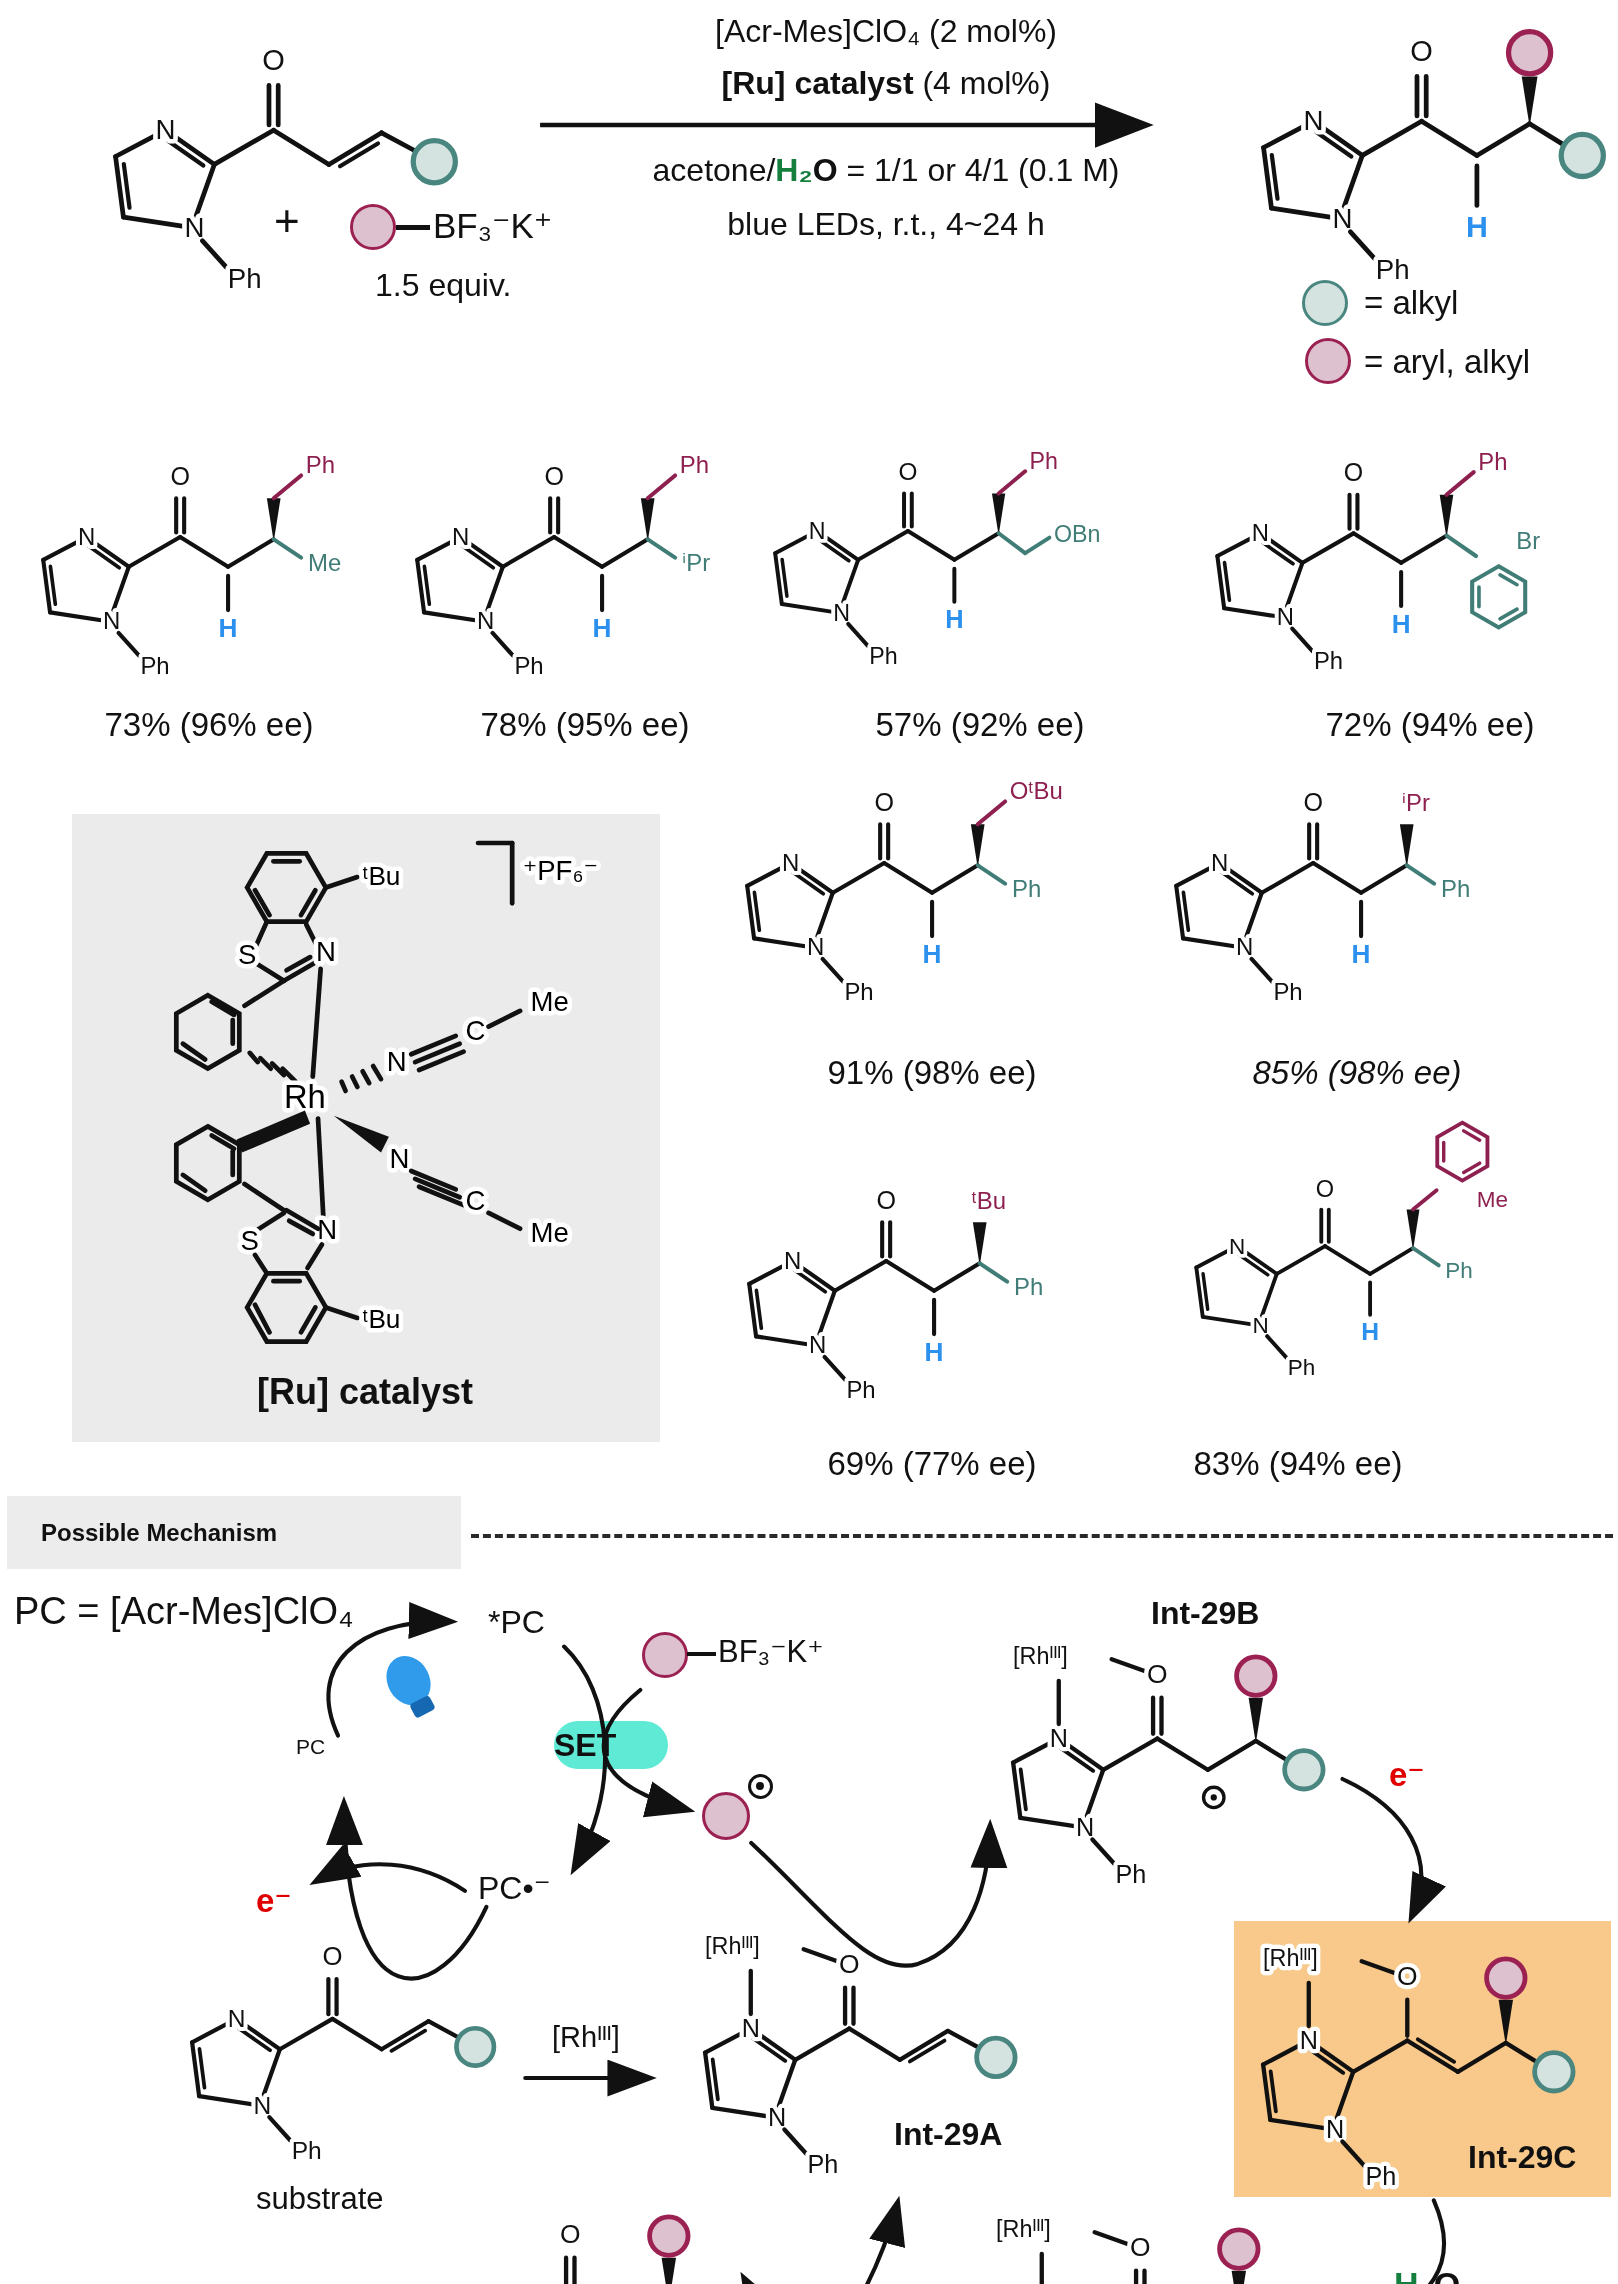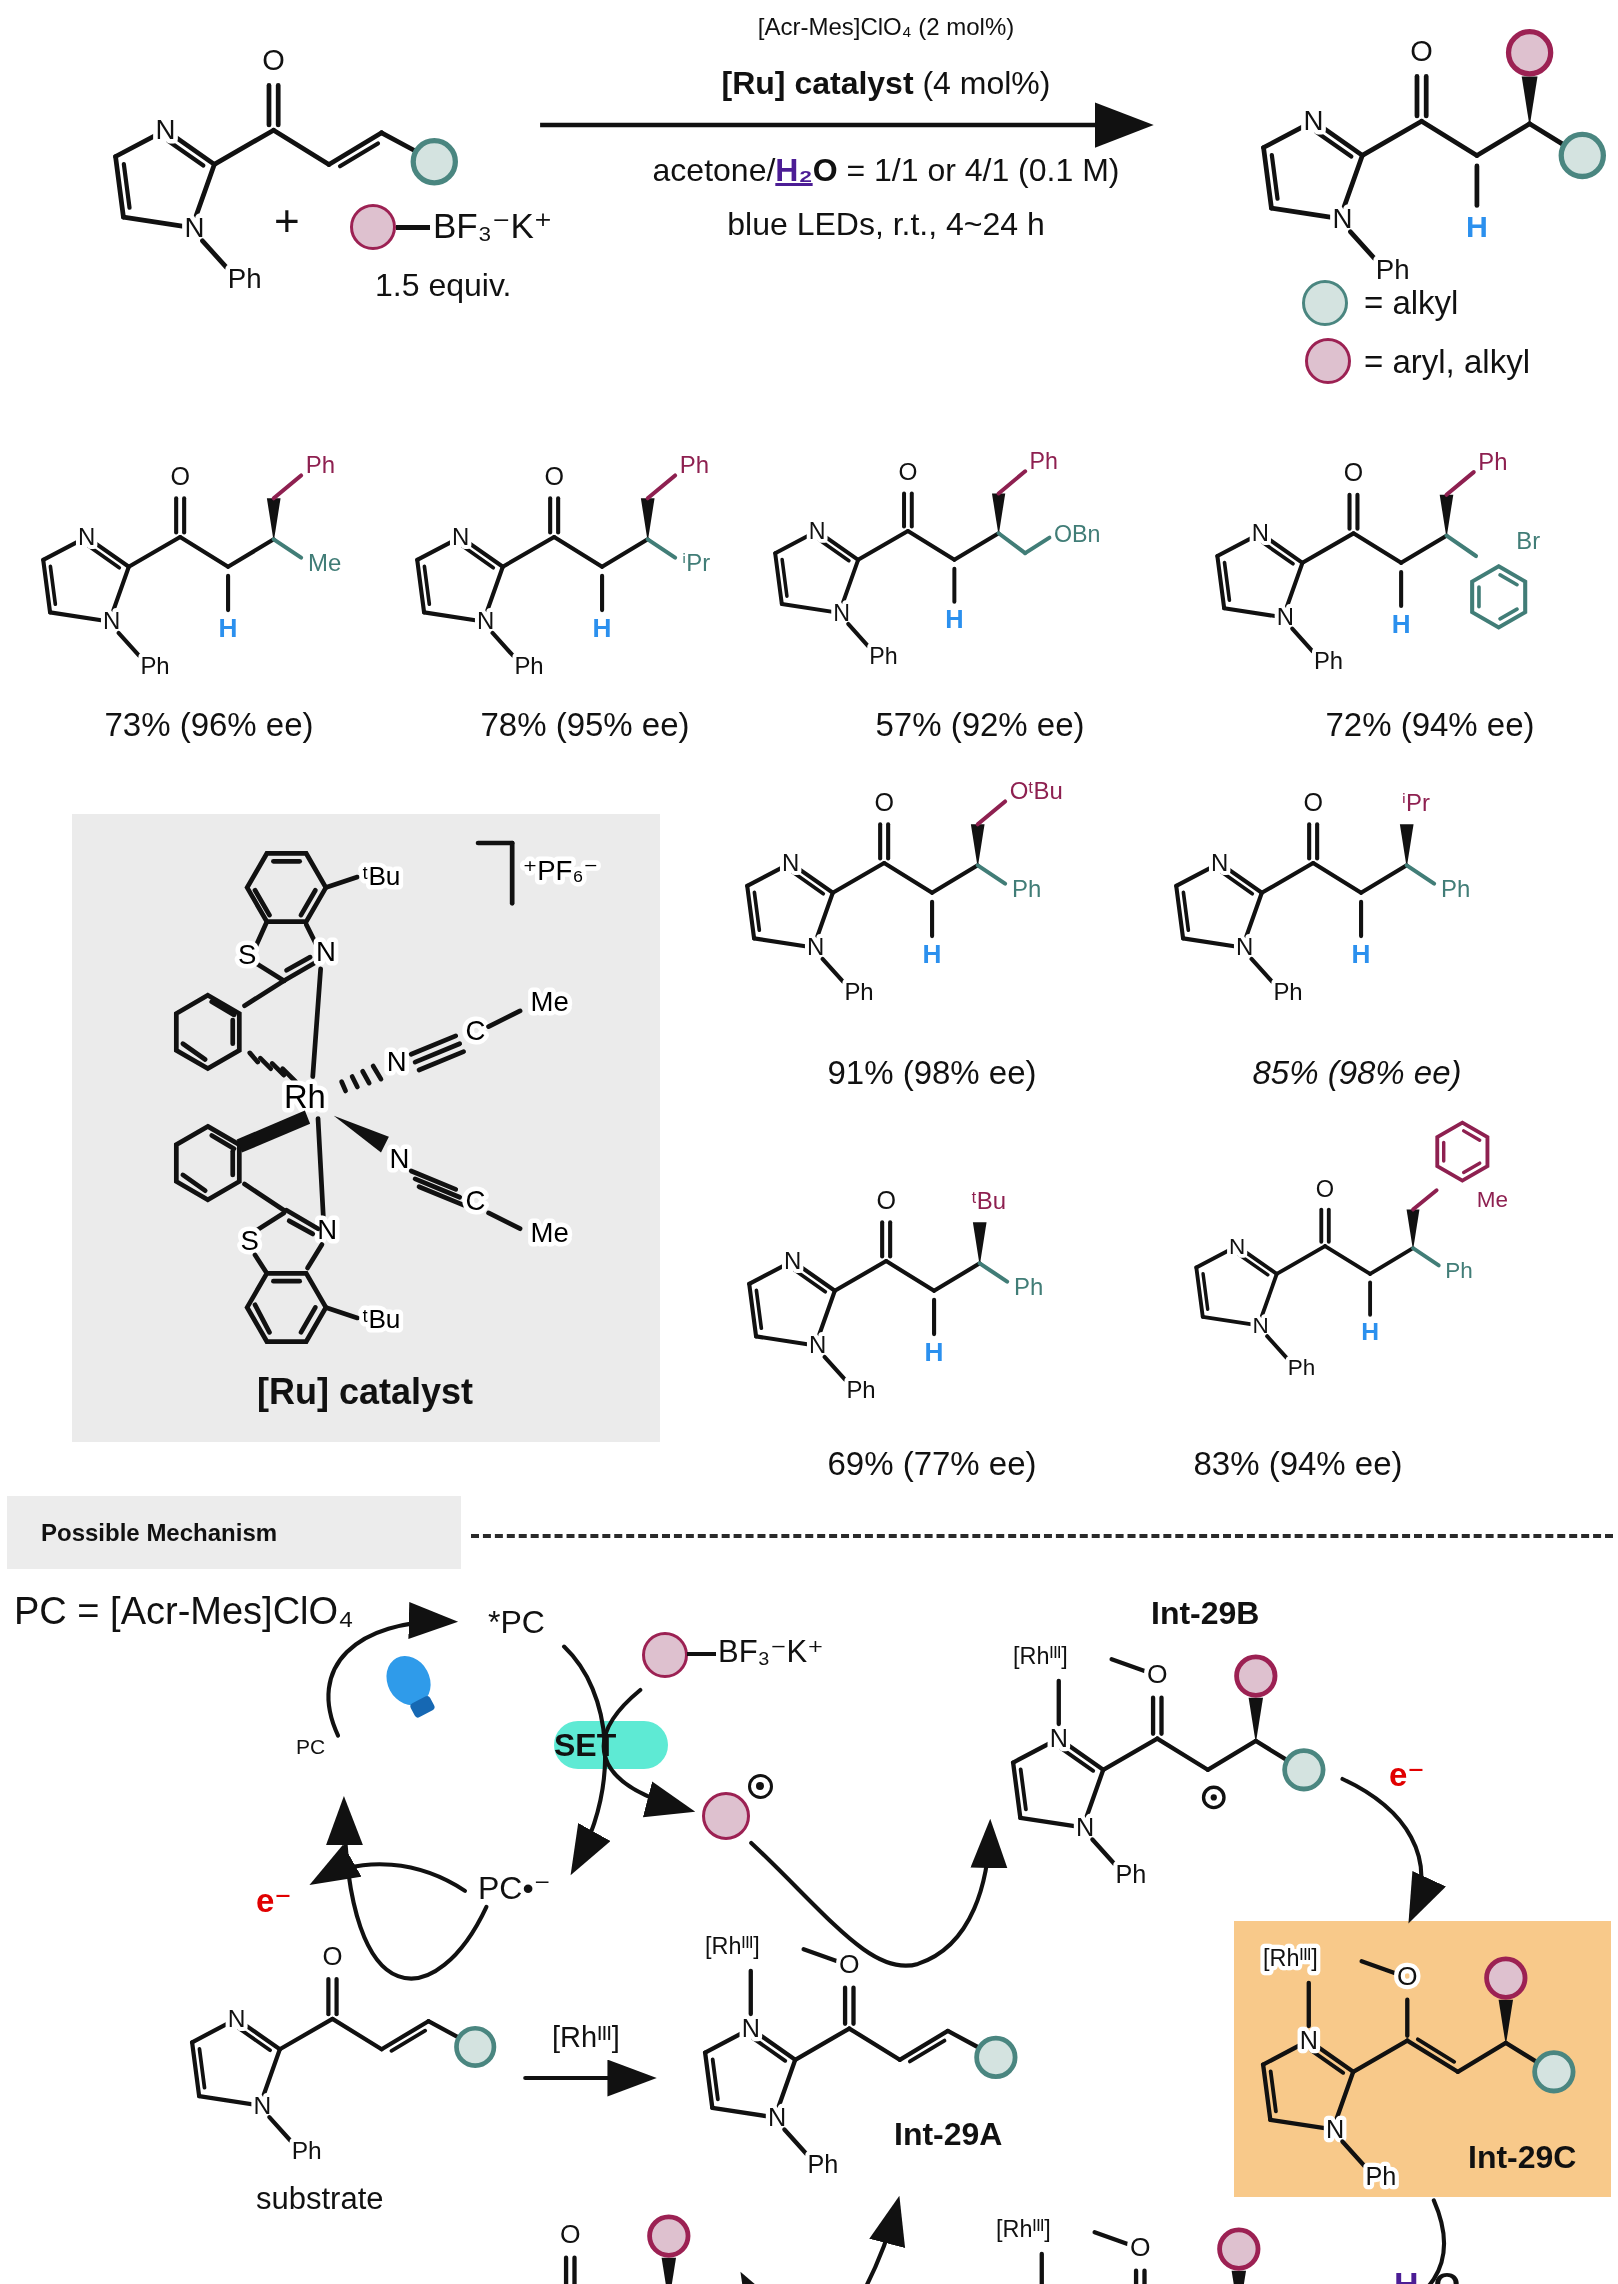--- a/index.html
+++ b/index.html
@@ -1,21 +1,21 @@
 <!DOCTYPE html>
 <html style="font-size:7.3px"><head>
 <meta charset="utf-8">
 <style>
   html,body{margin:0;padding:0;background:#fff;}
   .page{position:relative;width:1618px;height:2500px;background:#fff;overflow:hidden;
         font-family:"Liberation Sans","DejaVu Sans",sans-serif;color:#111;}
   .abs{position:absolute;}
   .ctr{text-align:center;}
   .b{font-weight:bold;}
-  .blue{color:#4c1d95;text-decoration:underline;}
+  .blue{color:#15803d;}
   .red{color:#e10000;}
   .circ{position:absolute;border-radius:50%;box-sizing:border-box;}
   .teal-c{background:#d4e3e0;border:3.7px solid #4a8680;}
   .mar-c{background:#dec1cf;border:3.7px solid #9c2153;}
   .bond{position:absolute;background:#111;}
   .atomt{paint-order:stroke;stroke:#fff;stroke-width:7px;stroke-linejoin:round;
          font-family:"Liberation Sans","DejaVu Sans",sans-serif;}
   .sk{stroke:#111;stroke-width:3.6;fill:none;stroke-linecap:round;}
   svg text{font-family:"Liberation Sans","DejaVu Sans",sans-serif;}
   .pill{background:#5eead4;border-radius:25px;display:flex;align-items:center;justify-content:flex-start;}
@@ -52,21 +52,21 @@
       <circle cx="272" cy="116" r="16" fill="#d4e3e0" stroke="#4a8680" stroke-width="4"></circle>
     </svg>
 
   <div class="abs" style="left:274px;top:196px;font-size:44px;">+</div>
 
   <div class="circ mar-c" style="left:350px;top:204px;width:46px;height:46px;"></div>
   <div class="bond" style="left:396px;top:225px;width:34px;height:4.6px;"></div>
   <div class="abs" style="left:433px;top:206px;font-size:35px;">BF₃⁻K⁺</div>
   <div class="abs" style="left:375px;top:267px;font-size:32px;">1.5 equiv.</div>
 
-  <div class="abs ctr" style="left:566px;top:12.8px;width:640px;font-size:24px;">[Acr-Mes]ClO₄ (2 mol%)</div>
+  <div class="abs ctr" style="left:566px;top:12.8px;width:640px;font-size:32px;">[Acr-Mes]ClO₄ (2 mol%)</div>
   <div class="abs ctr" style="left:566px;top:65px;width:640px;font-size:32px;">
     <span class="b">[Ru] catalyst</span><span> (4 mol%)</span>
   </div>
   <svg class="abs" style="left:525px;top:101px;" width="662" height="50" viewBox="0 0 1450 110">
     <defs>
       <marker id="ah0" markerWidth="14" markerHeight="12" refX="11" refY="5" orient="auto">
         <path d="M0,0 L13,5 L0,10 z" fill="#111"></path>
       </marker>
     </defs>
     <line x1="30" y1="53" x2="1360" y2="53" stroke="#111" stroke-width="10" marker-end="url(#ah0)"></line>

